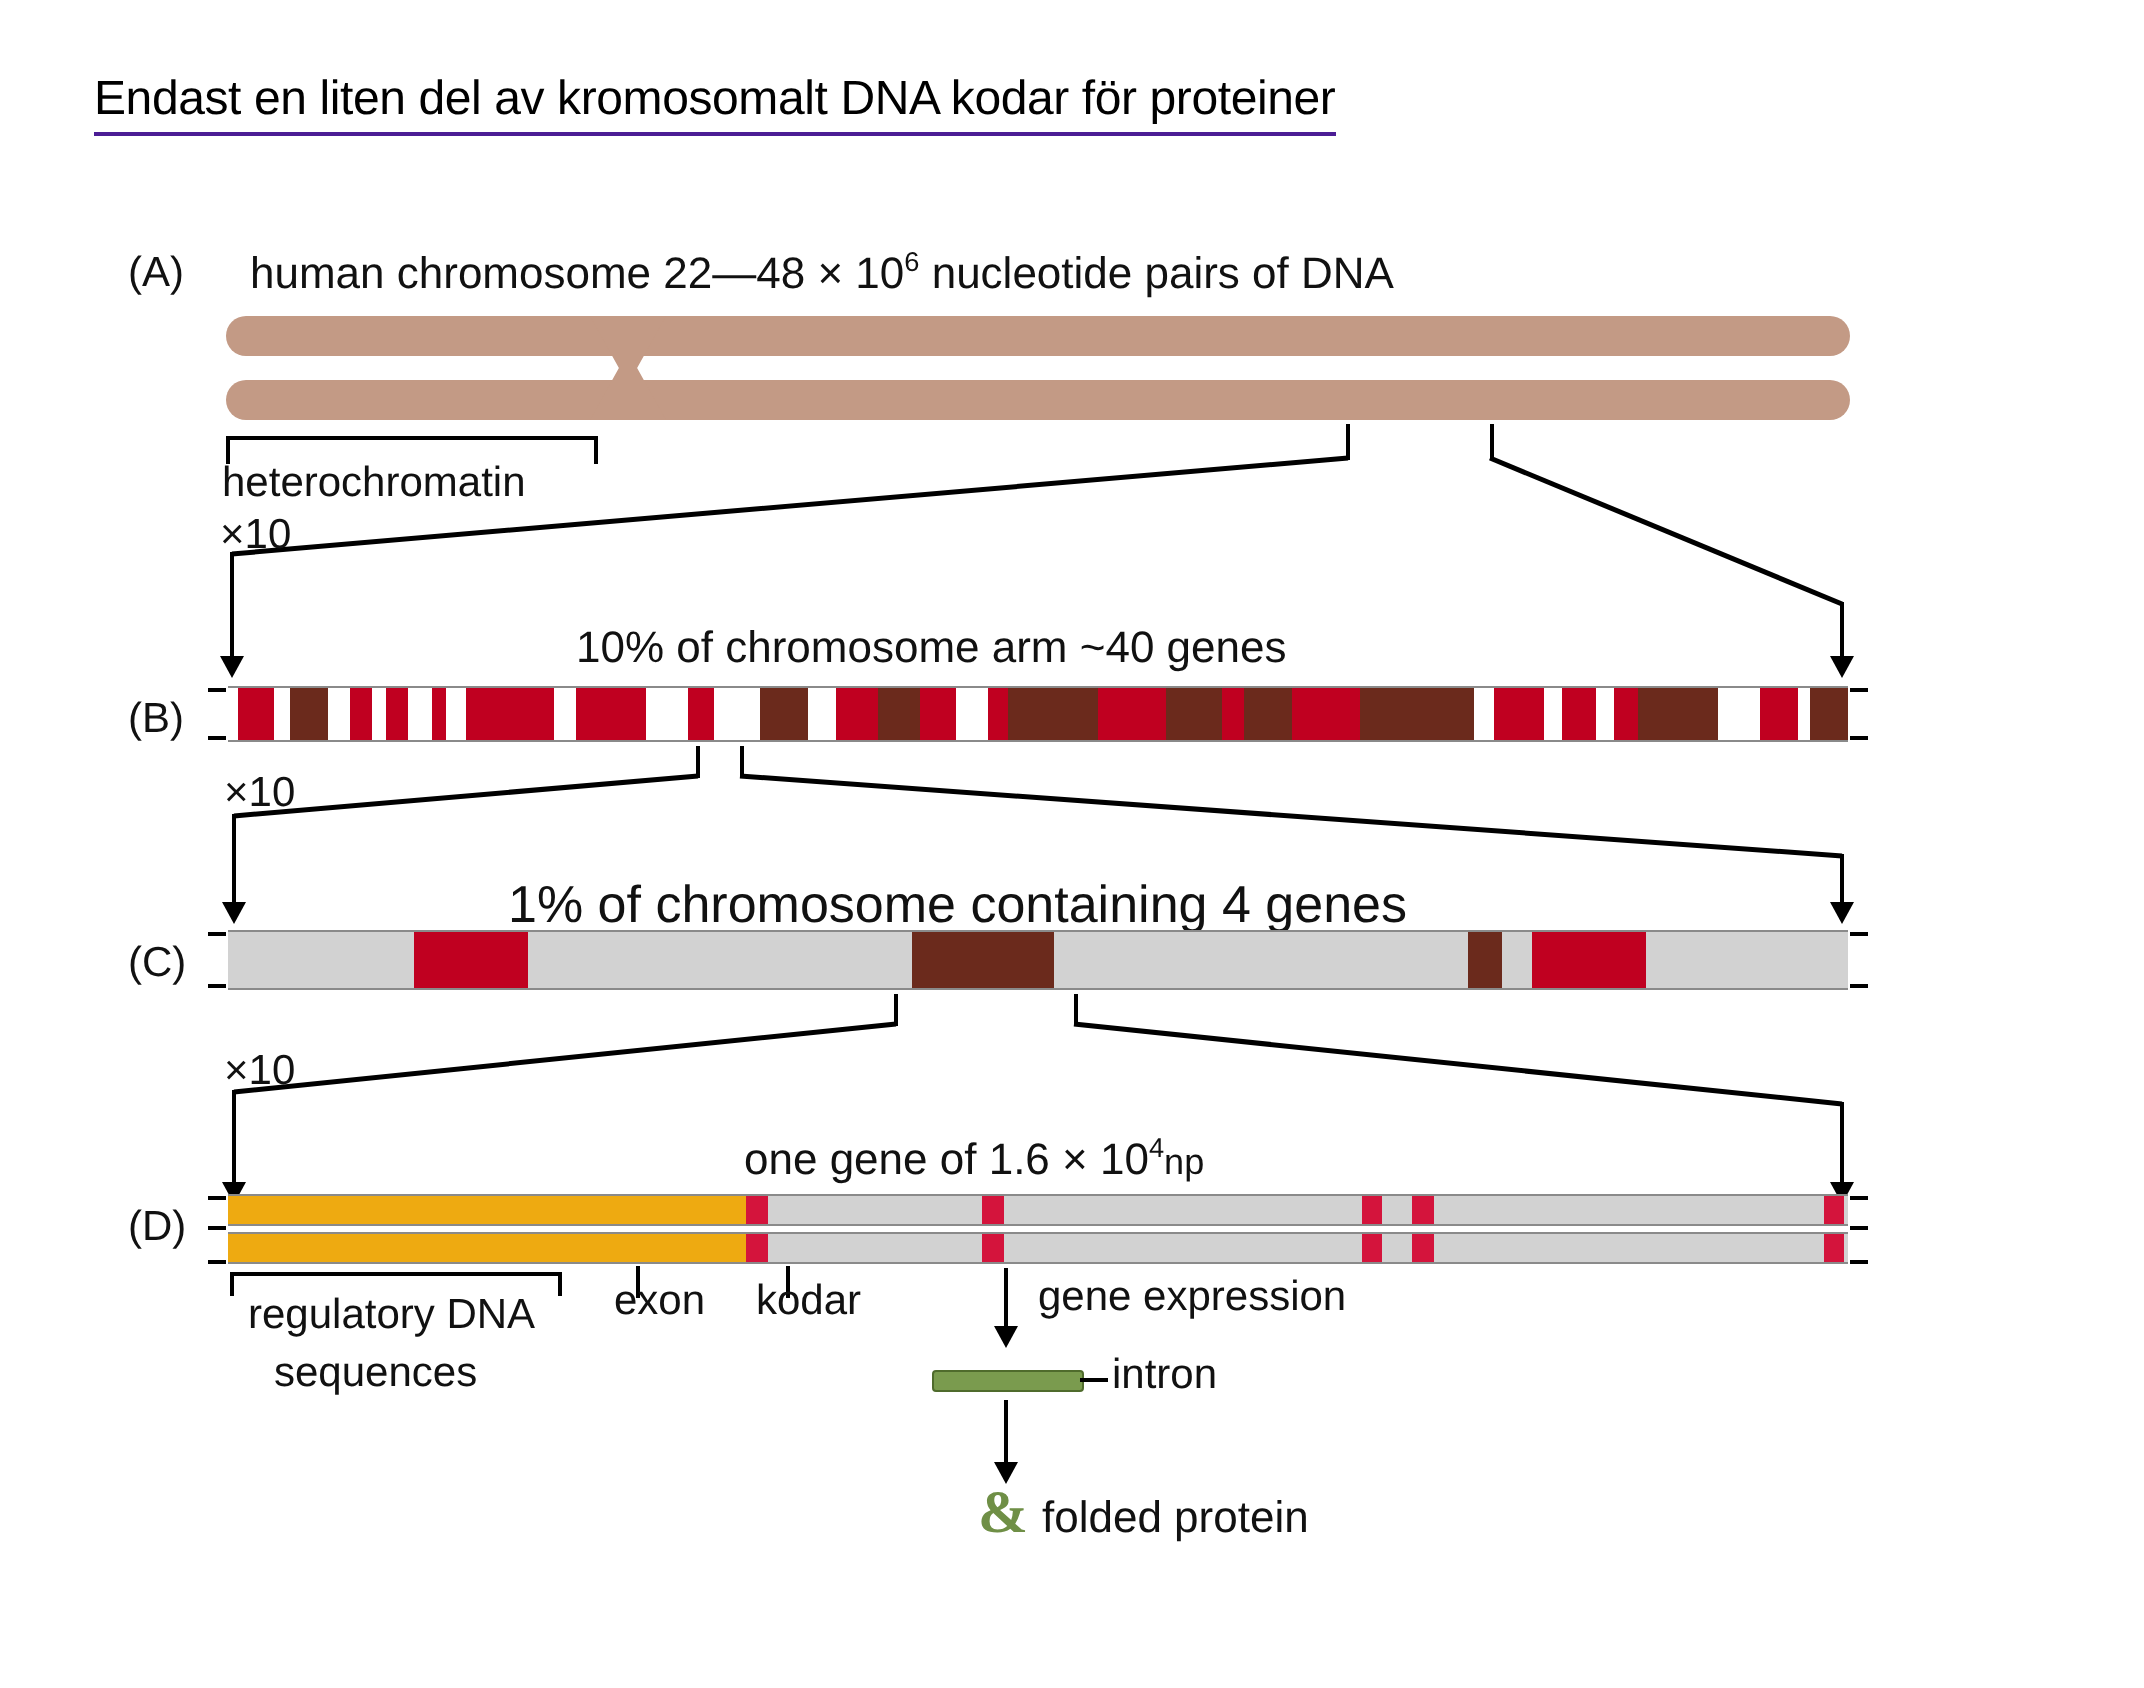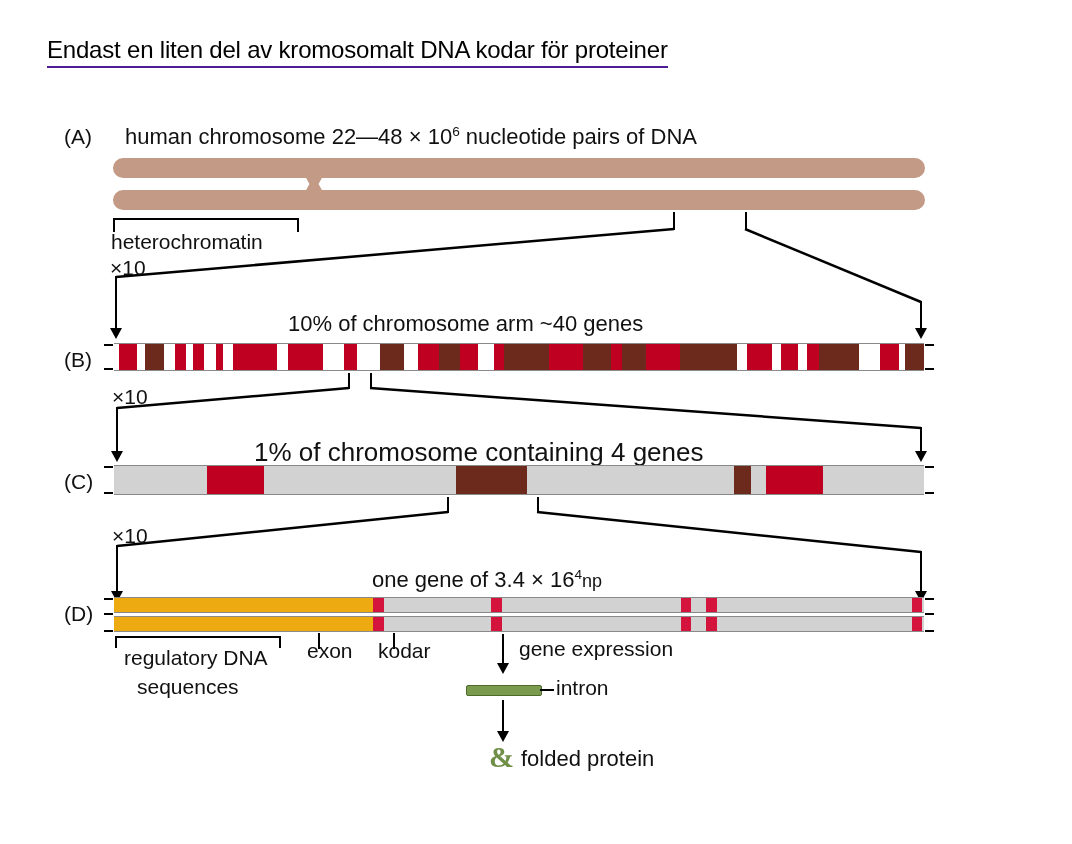--- a/index.html
+++ b/index.html
@@ -288,21 +288,21 @@
     <line x1="537" y1="512" x2="921" y2="552" stroke="#000" stroke-width="2.5"></line>
   </svg>
   <div class="lbl" style="left:112px; top:524px;">×10</div>
 
   <div class="arrow-stem" style="left:116px; top:545px; height:47px;"></div>
   <div class="arrow-head" style="left:111px; top:591px;"></div>
   <div class="arrow-stem" style="left:920px; top:551px; height:41px;"></div>
   <div class="arrow-head" style="left:915px; top:591px;"></div>
 
   <div class="lbl" style="left:372px; top:567px; font-size:22px;">
-    <span>one gene of 3.4 × 16</span><sup>4</sup><span class="sub-np">np</span>
+    <span>one gene of 1.6 × 10</span><sup>4</sup><span class="sub-np">np</span>
   </div>
   <div class="rowlabel" style="left:64px; top:602px;">(D)</div>
 
   <div class="dashes" style="left:104px; top:598px; height:34px; width:10px;">
     <i style="top:0;"></i>
       <i style="top:15px;"></i>
       <i style="top:32px;"></i>
   </div>
   <div class="dashes" style="left:925px; top:598px; height:34px; width:10px;">
     <i style="top:0;"></i>

